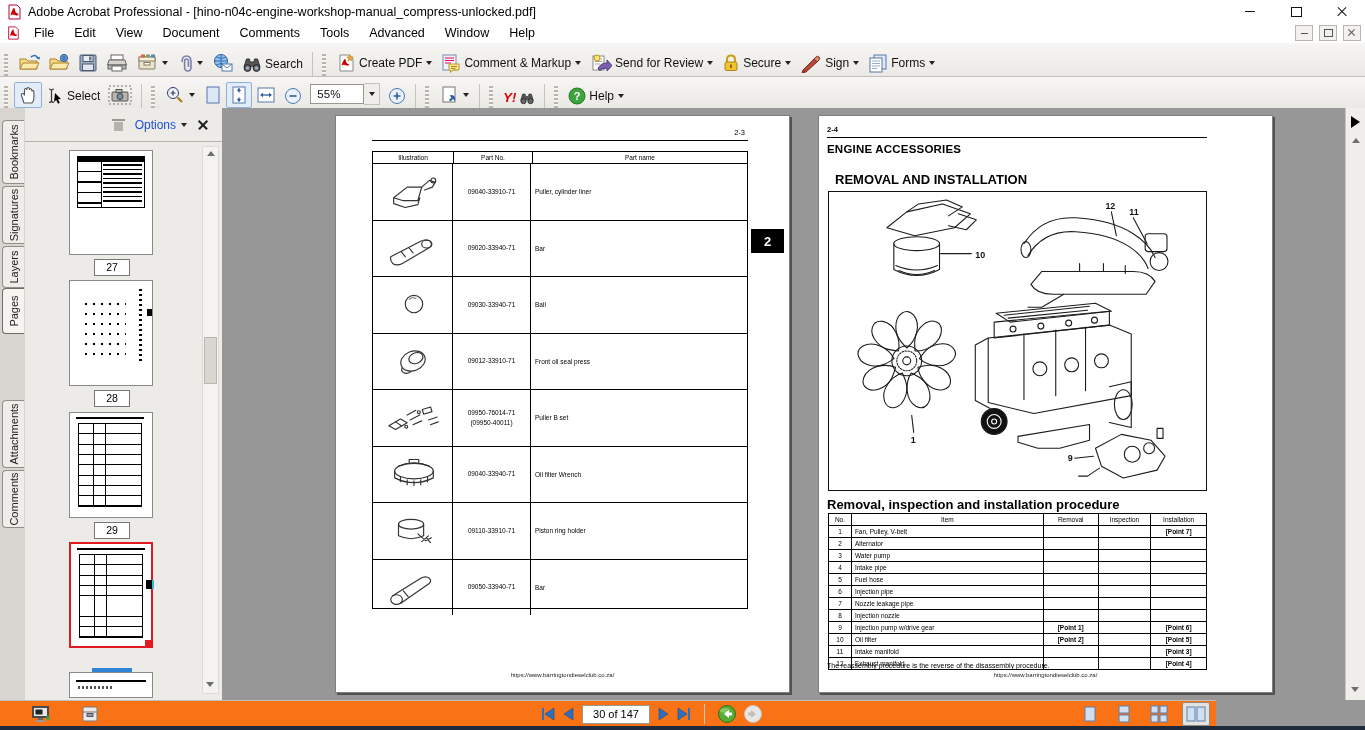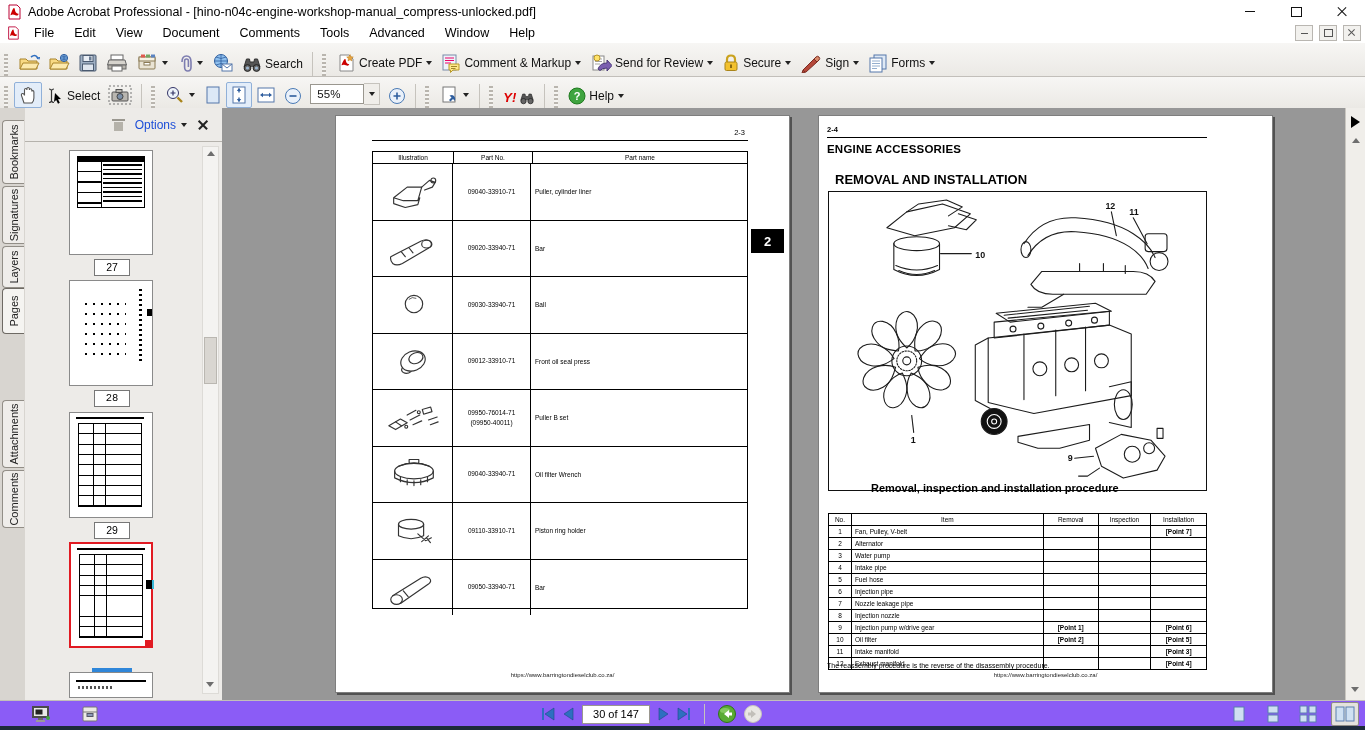--- a/index.html
+++ b/index.html
@@ -101,40 +101,40 @@
   .c-pno{width:78px;border-right:1px solid #000;display:flex;flex-direction:column;align-items:center;justify-content:center;box-sizing:border-box;text-align:center;line-height:1.5;}
   .c-pna{flex:1;display:flex;align-items:center;padding-left:4px;box-sizing:border-box;}
   .secttab{position:absolute;right:5px;top:113px;width:33px;height:24px;background:#000;color:#fff;
            font-size:13px;font-weight:bold;display:flex;align-items:center;justify-content:center;}
   .footurl{position:absolute;left:0;right:0;text-align:center;font-size:6px;color:#222;}
 
   
   .rp-title{position:absolute;left:8px;top:27px;font-size:11.5px;font-weight:bold;color:#000;letter-spacing:.2px;}
   .rp-sub{position:absolute;left:16px;top:56px;font-size:13px;font-weight:bold;color:#000;}
   #figbox{position:absolute;left:9px;top:75px;width:379px;height:300px;border:1.6px solid #111;box-sizing:border-box;background:#fff;}
-  .rp-proc{position:absolute;left:8px;top:366px;font-size:11px;font-weight:bold;color:#000;margin-left:44px;}
+  .rp-proc{position:absolute;left:8px;top:381px;font-size:13px;font-weight:bold;color:#000;}
   #rtable{position:absolute;left:9px;top:397px;width:379px;border:1.4px solid #000;box-sizing:border-box;font-size:6.5px;color:#000;}
   .rrow{display:flex;height:11px;border-bottom:1px solid #000;}
   .rrow:last-child{border-bottom:none;}
   .rrow div{box-sizing:border-box;display:flex;align-items:center;overflow:hidden;white-space:nowrap;}
   .r-no{width:23px;border-right:1px solid #000;justify-content:center;}
   .r-item{width:193px;border-right:1px solid #000;padding-left:3px;}
   .r-rem{width:55px;border-right:1px solid #000;justify-content:center;}
   .r-ins{width:53px;border-right:1px solid #000;justify-content:center;}
   .r-inst{width:55px;justify-content:center;}
   .rrow.hd div{justify-content:center;padding-left:0;}
   .pt{font-weight:bold;}
   .rp-note{position:absolute;left:8px;top:546px;font-size:7px;color:#000;}
 
   
   #vscroll{position:absolute;right:0;top:108px;width:19px;height:592px;background:#f0eeea;border-left:1px solid #c9c6c0;}
   .blk-right{width:0;height:0;border-top:6px solid transparent;border-bottom:6px solid transparent;border-left:9px solid #000;margin:8px auto 10px;}
 
   
-  #statusbar{position:absolute;left:0;top:700px;width:1365px;height:26px;background:#8b5cf6;border-top:1px solid #c2bfba;}
+  #statusbar{position:absolute;left:0;top:700px;width:1216px;height:26px;background:#f97316;border-top:1px solid #c2bfba;}
   #bottomstrip{position:absolute;left:0;top:726px;width:1365px;height:4px;background:#1d2b3a;}
   .nav{position:absolute;left:540px;top:0;height:26px;display:flex;align-items:center;gap:6px;}
   .pagefield{width:66px;height:17px;background:#fff;border:1px solid #9a978f;font-size:11px;display:flex;align-items:center;justify-content:center;color:#000;}
   .navsep{width:1px;height:20px;background:#c6c3bd;margin:0 6px;}
   .laybtns{position:absolute;right:6px;top:1px;height:24px;display:flex;align-items:center;gap:10px;}
   .laybtn{padding:2px;border:1px solid transparent;border-radius:2px;display:flex;}
   .laybtn.on{border:1px solid #8e8b85;background:#e4e2dd;}
   .sb-icons{position:absolute;left:30px;top:2px;display:flex;gap:28px;align-items:center;height:22px;}
 </style>
 </head>
@@ -460,21 +460,21 @@
         </div>
       </div>
       <div class="tlabel" style="top: 151px; left: 69px;">27</div>
       <div class="thumb" style="top: 172px; height: 106px;">
         <div class="v-dots" style="position:absolute;inset:0;">
           <div class="field"></div>
           <div class="dashes"></div>
           <div class="sq"></div>
         </div>
       </div>
-      <div class="tlabel" style="top: 282px; left: 69px; font-family: Liberation Mono, monospace;">28</div>
+      <div class="tlabel" style="top: 282px; left: 69px;">28</div>
       <div class="thumb" style="top: 304px; height: 106px;">
         <div class="v-rows">
           <div class="hdr"></div>
         </div>
       </div>
       <div class="tlabel" style="top: 414px; left: 69px;">29</div>
       <div class="thumb selected" style="top: 434px; height: 106px;">
         <div class="v-rows">
           <div class="hdr"></div>
         </div>

